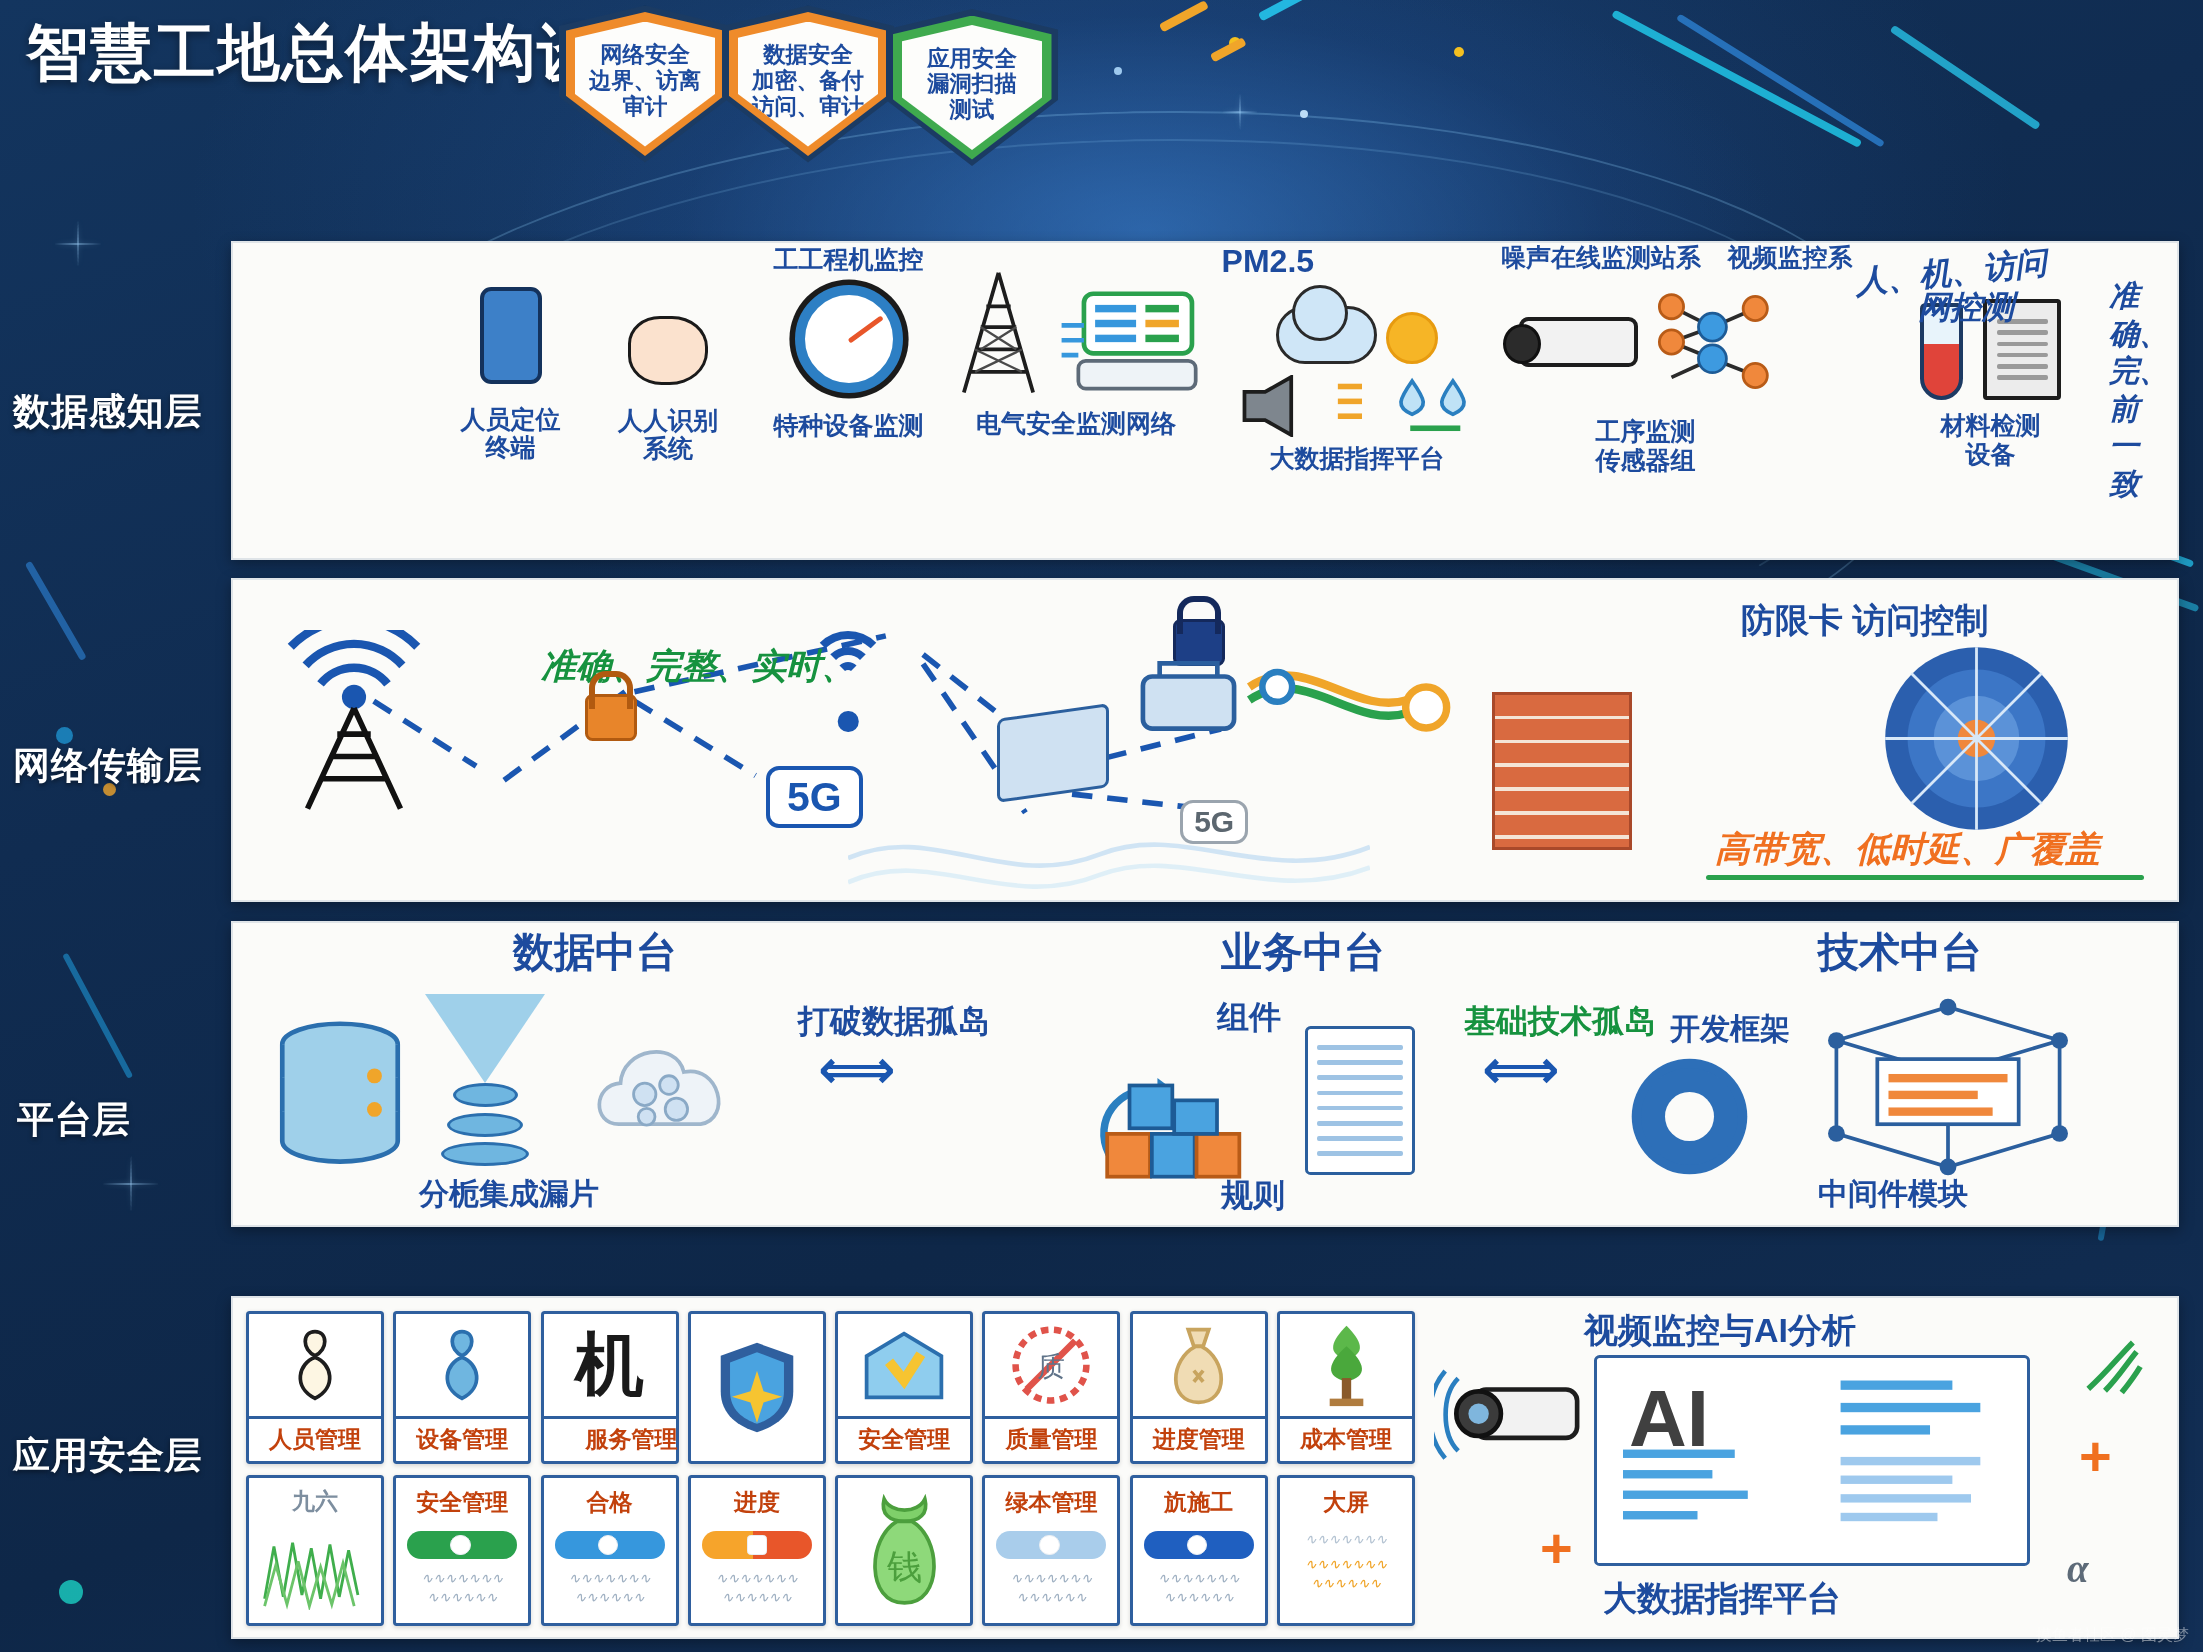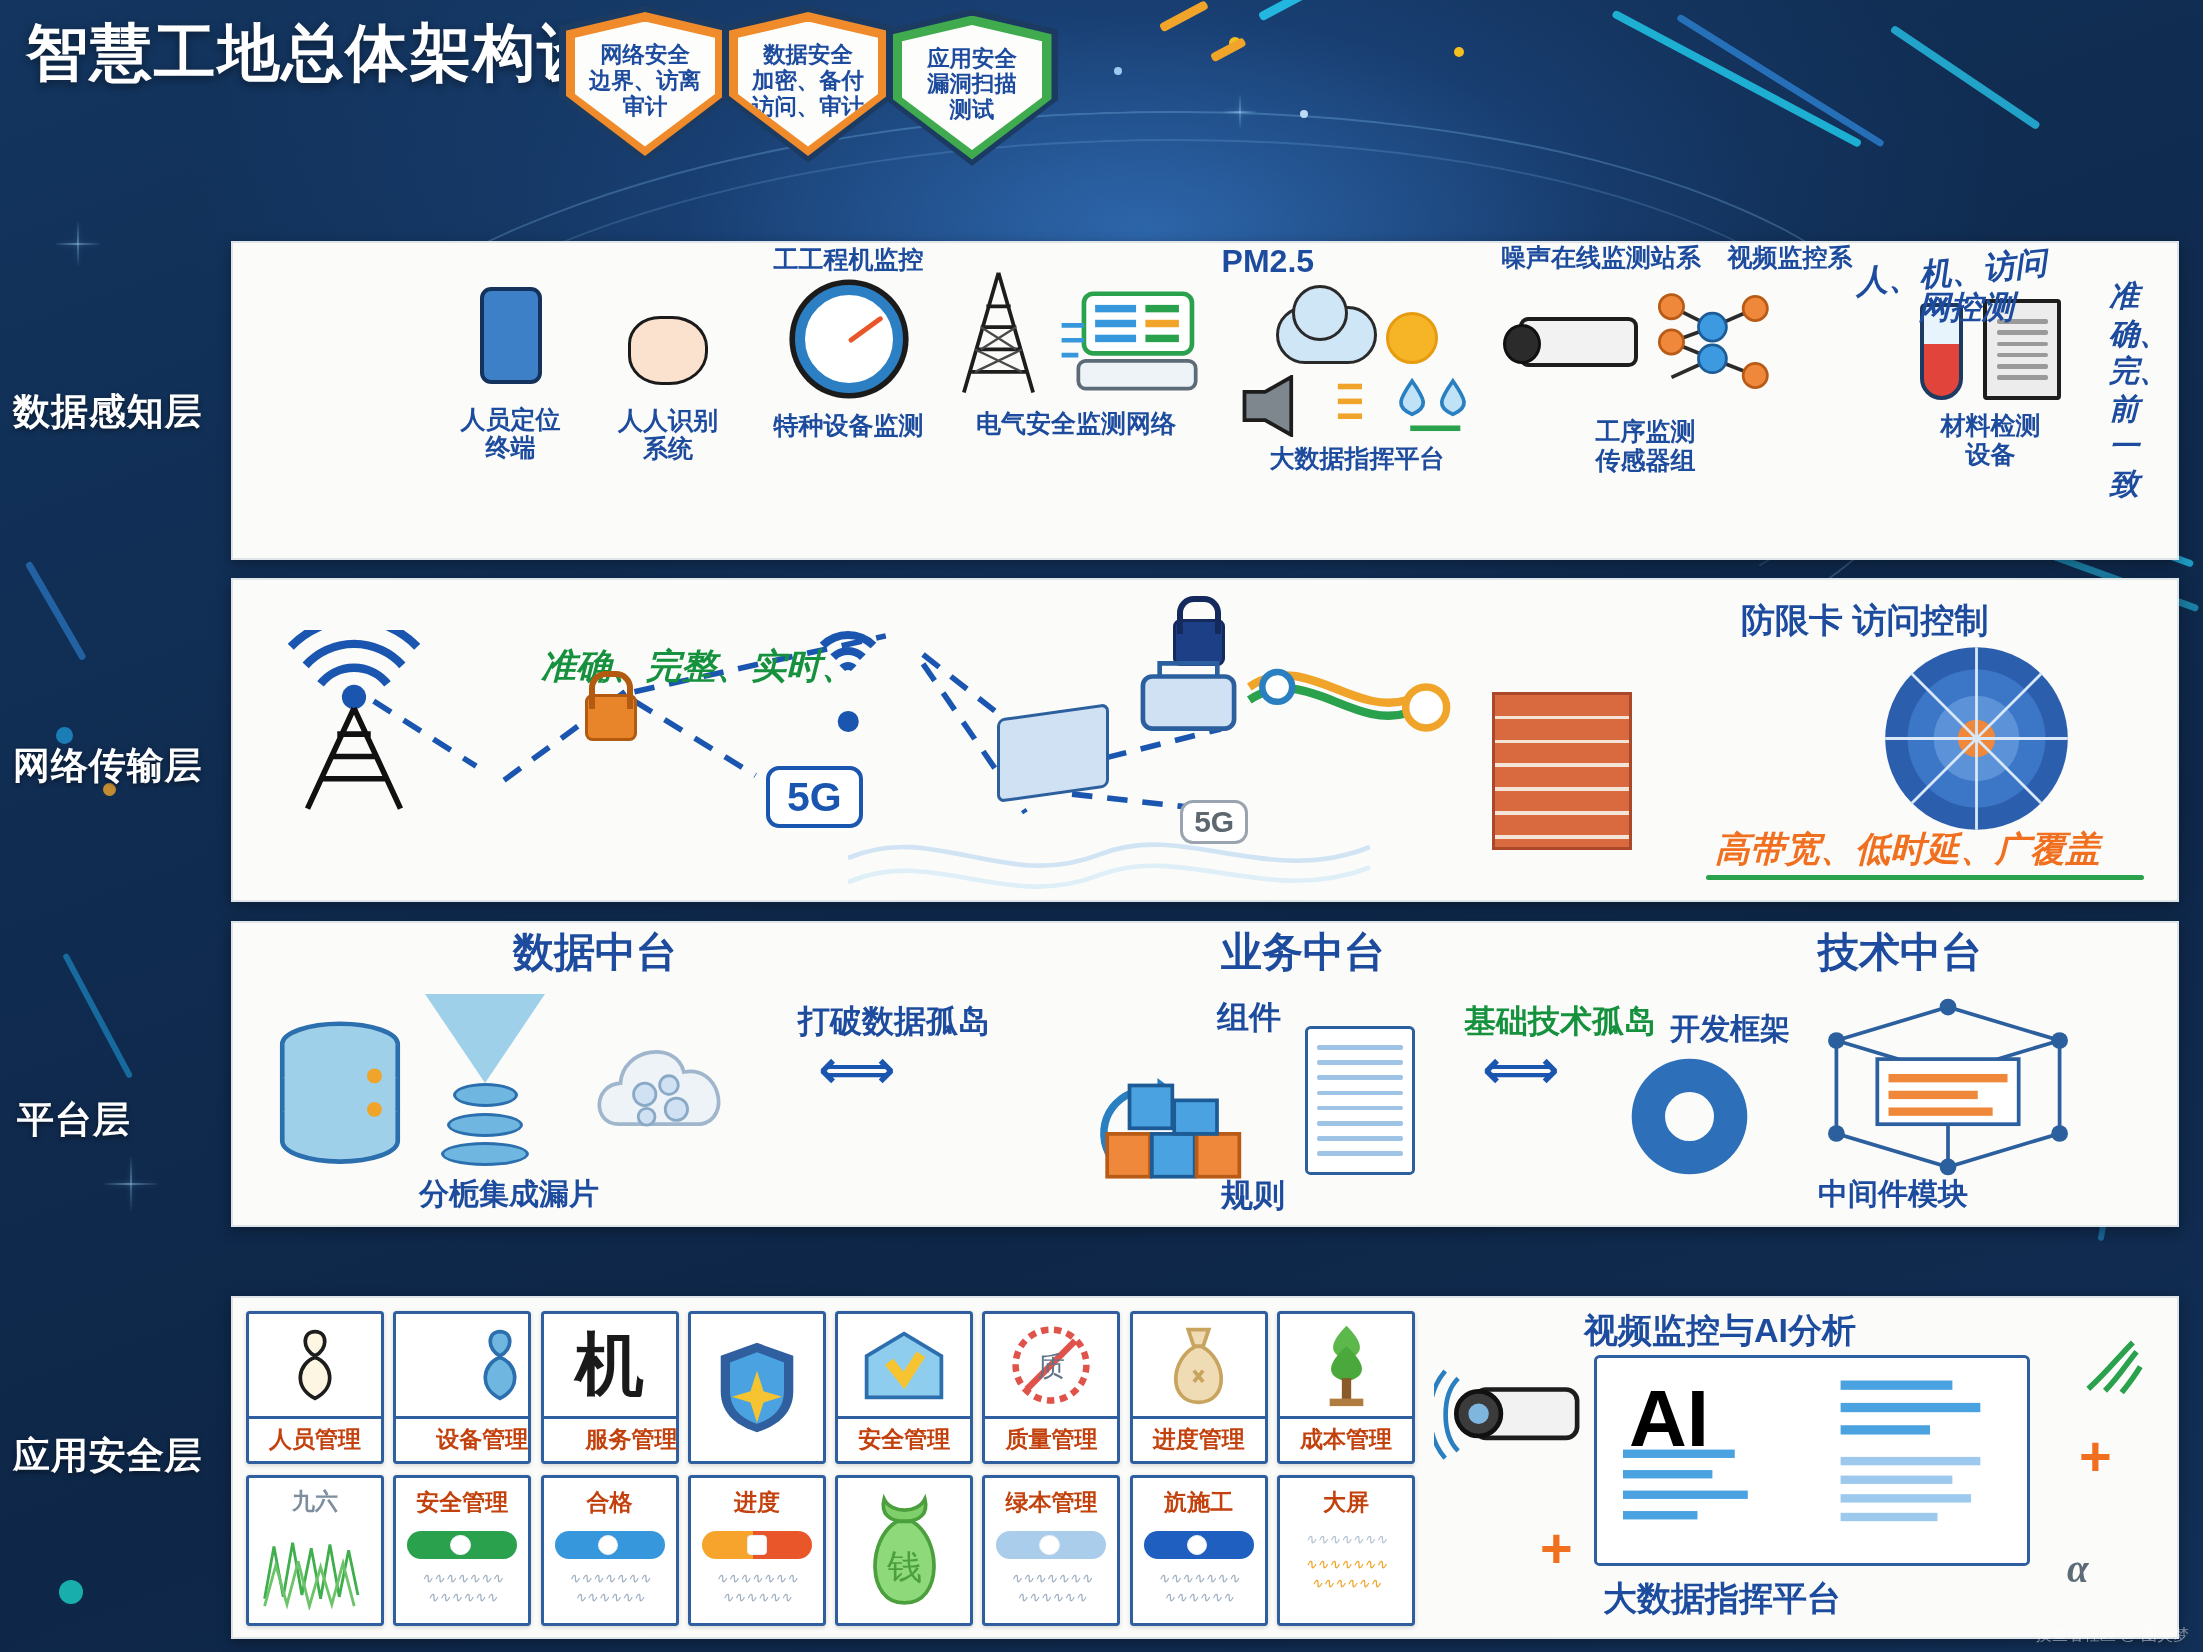--- a/index.html
+++ b/index.html
@@ -164,21 +164,21 @@
   }
   .card .title { font-size:23px; font-weight:700; color:#c2410c; white-space:nowrap; }
   .divline { width:100%; height:2.8px; background:#2f5f9e; }
   .toggle { width:110px;height:28px;border-radius:15px;position:relative; }
   .toggle i { position:absolute; top:3.7px; width:20.5px;height:20.5px;border-radius:50%;background:#fff;
     border:1.9px solid #e9eef3; }
   .scribble { font-family:"Liberation Serif",serif; font-style:italic; font-size:14px;
     color:#9fb0c2; line-height:1.35; text-align:center; }
 
   .aiBox { background:#fff;border:3.7px solid #2f5f9e;border-radius:5.6px; }
-  .aiText { font-size:80px;font-weight:700;color:#000000;line-height:1; }
+  .aiText { font-size:80px;font-weight:700;color:#404040;line-height:1; }
 
   .plus { color:#f07020; font-size:56px; font-weight:700; line-height:1; }
 
   .watermark { position:absolute; right:15px; bottom:7.5px; color:rgba(255,255,255,.45); font-size:16px; }
 </style>
 </head>
 <body>
 
 <div id="bg"></div>
 
@@ -550,21 +550,21 @@
       <div style="flex:1; display:flex; align-items:center;">
         <svg width="56" height="78" viewBox="0 0 60 84">
           <path d="M30 6 C44 6 44 26 30 32 C16 26 16 6 30 6Z" fill="#fdf6e3" stroke="#1d1d1d" stroke-width="4"></path>
           <path d="M30 34 C48 40 54 66 30 78 C6 66 12 40 30 34Z" fill="#fdf6e3" stroke="#1d1d1d" stroke-width="4"></path>
         </svg>
       </div>
       <div class="divline"></div>
       <div class="title" style="padding:5.6px 0;">人员管理</div>
     </div>
 
-    <div class="card" style="width:138px; height:153px;align-items:flex-end;">
+    <div class="card" style="width:138px; height:153px;">
       <div style="flex:1; display:flex; align-items:center;">
         <svg width="56" height="78" viewBox="0 0 60 84">
           <path d="M30 6 C44 6 44 26 30 32 C16 26 16 6 30 6Z" fill="#6fb6e0" stroke="#2b6fae" stroke-width="4"></path>
           <path d="M30 34 C48 40 54 66 30 78 C6 66 12 40 30 34Z" fill="#6fb6e0" stroke="#2b6fae" stroke-width="4"></path>
         </svg>
       </div>
       <div class="divline"></div>
       <div class="title" style="padding:5.6px 0;">设备管理</div>
     </div>
 

